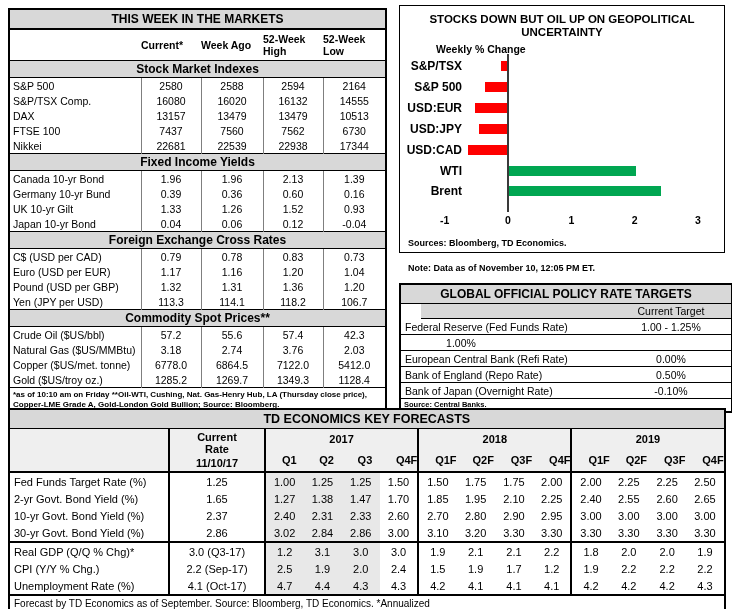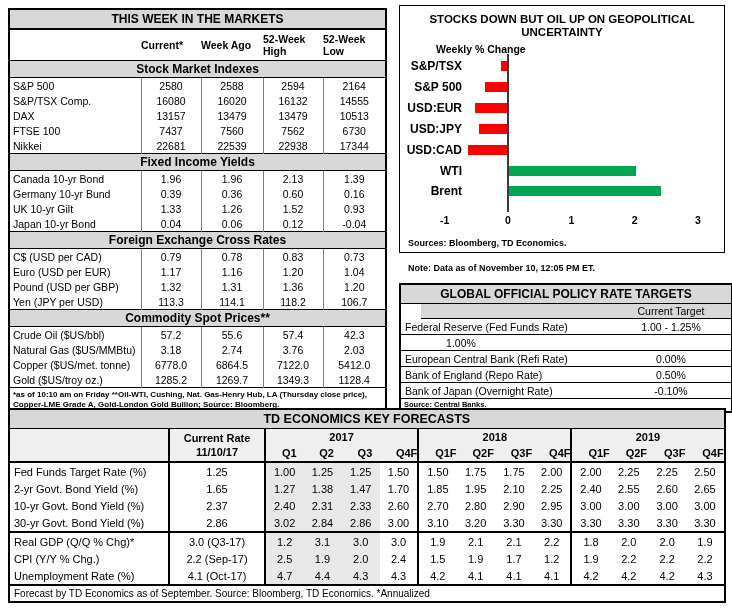--- a/index.html
+++ b/index.html
@@ -49,21 +49,21 @@
   .p-value{width:120px;text-align:center;font-size:10.5px;padding:1.5px 0;}
   .p-source{font-size:7.5px;font-weight:bold;padding:1px 3px 2px;}
 
   
   .forecast-wrap{position:absolute;left:8px;top:408px;width:716px;}
   .f-table{border:2px solid #000;}
   .f-title{background:#d8d8d8;font-weight:bold;font-size:12.5px;text-align:center;
            padding:2px 0;border-bottom:1.5px solid #000;}
   .f-head th{background:#efefef;font-weight:bold;font-size:11px;}
   .f-blank,.f-cur{border-bottom:2px solid #000;}
-  .f-cur div{font-weight:bold;font-size:11px;text-align:center;padding:1px 8px;}
+  .f-cur div{font-weight:bold;font-size:11px;text-align:center;padding:1px 16px;}
   .f-year{text-align:center;padding:2px 0;}
   .f-q{text-align:center;padding:2px 16px;border-bottom:2px solid #000;}
   .f-label{font-size:11px;text-align:left;padding:2.5px 0 2.5px 4px;}
   .f-current{font-size:11px;text-align:center;padding:2.5px 0;}
   .f-val{font-size:11px;text-align:center;padding:2.5px 0;}
   .gstart{border-left:2px solid #000;}
   .shaded{background:#e8e8e8;}
   .block-start td{border-top:2px solid #000;}
   .f-foot{border-top:2px solid #000;font-size:10px;padding:2px 4px;text-align:left;}
 </style>

